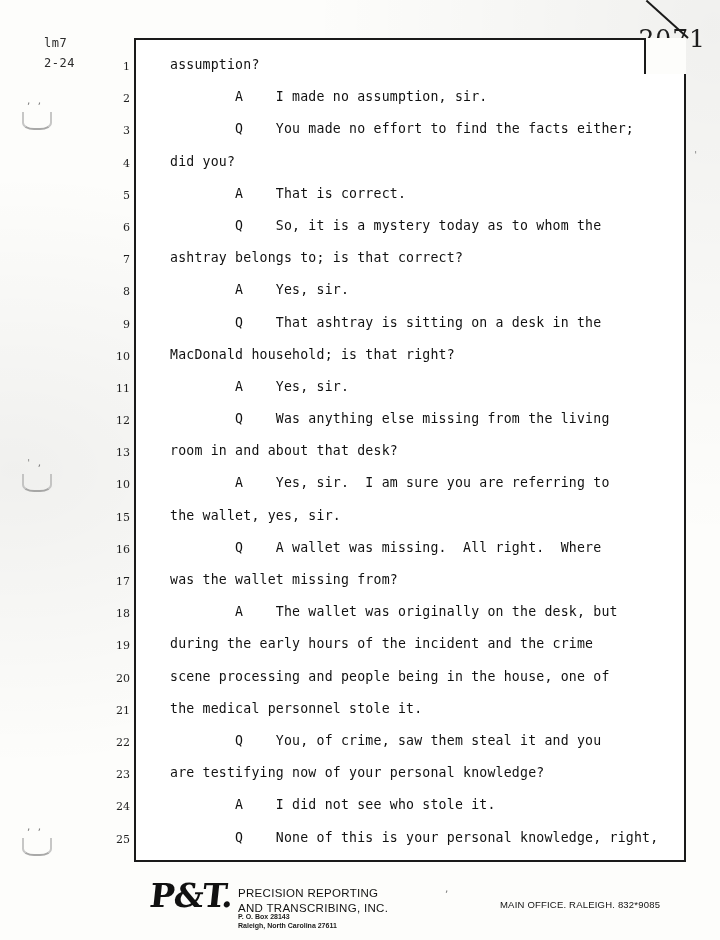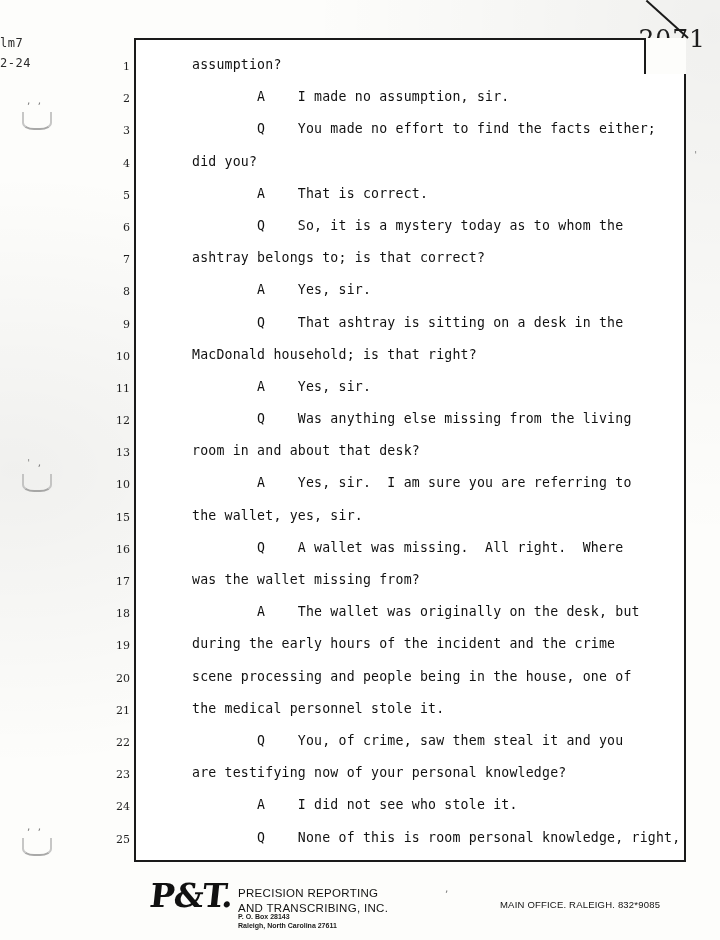--- a/index.html
+++ b/index.html
@@ -30,20 +30,21 @@
     pointer-events: none;
   }
 
   
   .margin-note {
     position: absolute;
     font-family: "DejaVu Sans Mono", monospace;
     font-size: 12px;
     color: #2b2b2b;
     letter-spacing: 0.5px;
+    padding-left: 44px;
   }
   .note-a { left: 0px;  top: 36px; }
   .note-b { left: 0px;  top: 56px; text-align: right; }
 
   .punch {
     position: absolute;
     width: 26px;
     height: 16px;
     border-bottom: 2px solid #8d8d8d;
     border-left: 2px solid #b5b5b5;
@@ -130,21 +131,20 @@
     color: #1f1f1f;
     line-height: 14px;
   }
 
   
   .transcript {
     position: absolute;
     left: 170px;
     top: 57px;
     width: 510px;
-    margin-left: 22px;
   }
   .tline {
     height: 32.2px;
     font-family: "DejaVu Sans Mono", monospace;
     font-size: 13.2px;
     color: #111111;
     line-height: 16px;
     white-space: pre;
     letter-spacing: 0.2px;
   }
@@ -281,21 +281,21 @@
     <div class="tline">the wallet, yes, sir.</div>
     <div class="tline">        Q    A wallet was missing.  All right.  Where</div>
     <div class="tline">was the wallet missing from?</div>
     <div class="tline">        A    The wallet was originally on the desk, but</div>
     <div class="tline">during the early hours of the incident and the crime</div>
     <div class="tline">scene processing and people being in the house, one of</div>
     <div class="tline">the medical personnel stole it.</div>
     <div class="tline">        Q    You, of crime, saw them steal it and you</div>
     <div class="tline">are testifying now of your personal knowledge?</div>
     <div class="tline">        A    I did not see who stole it.</div>
-    <div class="tline">        Q    None of this is room personal knowledge, right,</div>
+    <div class="tline">        Q    None of this is your personal knowledge, right,</div>
   </div>
 
   <div class="footer">
     <div class="logo">P&amp;T.</div>
 
     <div class="company">
       <div>PRECISION REPORTING</div>
       <div>AND TRANSCRIBING, INC.</div>
     </div>
 

